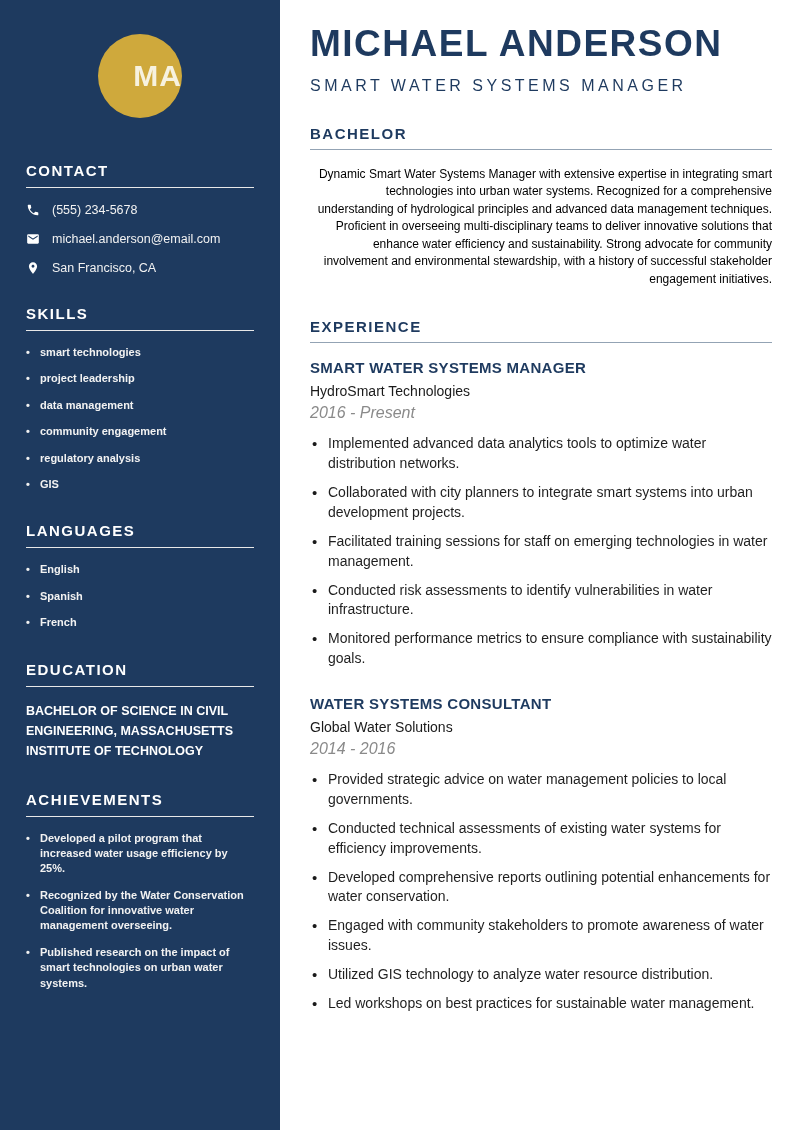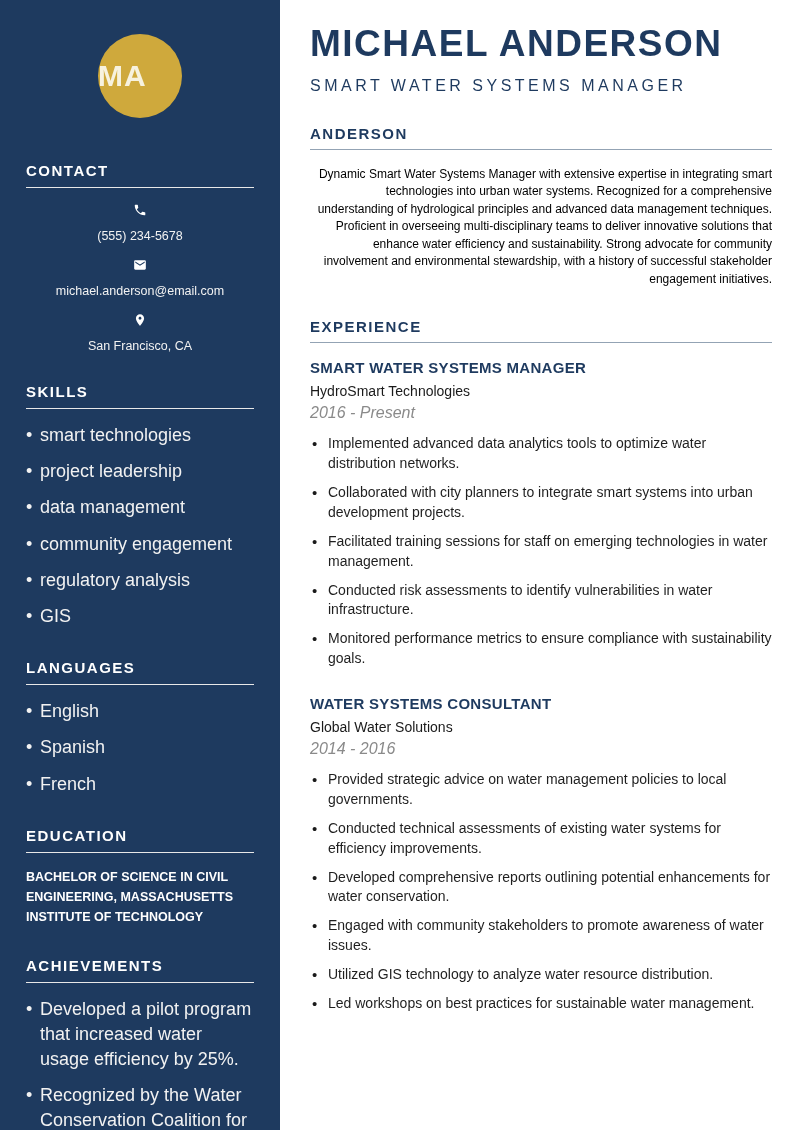--- a/index.html
+++ b/index.html
@@ -14,38 +14,38 @@
   
   .sidebar {
     width: 280px; min-width: 280px; height: 100%;
     background: #1e3a5f; color: #ffffff;
     padding: 34px 26px 30px 26px;
   }
   .avatar-wrap { display: flex; justify-content: center; margin-bottom: 44px; }
   .avatar {
     width: 84px; height: 84px; border-radius: 50%;
     background: #cfa93c; color: #f7f2df;
-    display: flex; align-items: center; justify-content: flex-start;
+    display: flex; align-items: center; justify-content: flex-end;
     font-size: 30px; font-weight: bold; letter-spacing: 1px;
   }
   .side-section { margin-bottom: 30px; }
   .side-heading {
     font-size: 15px; font-weight: bold; letter-spacing: 1.5px;
     color: #ffffff; padding-bottom: 8px; margin-bottom: 14px;
     border-bottom: 1px solid #e8e8e8;
   }
-  .contact-item { display: flex; align-items: center; gap: 12px; margin: 15px 0; flex-direction: column; }
+  .contact-item { display: flex; align-items: center; gap: 12px; margin: 15px 0; }
   .contact-item .icon { width: 14px; height: 14px; flex: 0 0 14px; display: inline-flex; }
   .contact-item .icon svg { width: 14px; height: 14px; }
   .contact-text { font-size: 12.5px; color: #f2f2f2; }
 
   ul.side-list { list-style: none; }
   ul.side-list li {
-    font-size: 18px; color: #f2f2f2; margin: 11px 0;
-    padding-left: 14px; position: relative; line-height: 1.4;
+    font-size: 11px; color: #f2f2f2; margin: 11px 0;
+    padding-left: 14px; position: relative; line-height: 1.4; font-weight: bold;
   }
   ul.side-list li::before {
     content: "•"; position: absolute; left: 0; top: 0; color: #f2f2f2;
   }
   .degree {
     font-size: 12.5px; font-weight: bold; line-height: 1.6;
     color: #ffffff; text-transform: uppercase;
   }
 
   
@@ -161,21 +161,21 @@
         </ul>
     </div>
 
   </aside>
 
   <main class="main">
 
     <h1 class="name">MICHAEL ANDERSON</h1>
     <div class="job-headline">SMART WATER SYSTEMS MANAGER</div>
 
-    <div class="main-section-heading">ANDERSON</div>
+    <div class="main-section-heading">BACHELOR</div>
     <p class="profile-text">Dynamic Smart Water Systems Manager with extensive expertise in integrating smart technologies into urban water systems. Recognized for a comprehensive understanding of hydrological principles and advanced data management techniques. Proficient in overseeing multi-disciplinary teams to deliver innovative solutions that enhance water efficiency and sustainability. Strong advocate for community involvement and environmental stewardship, with a history of successful stakeholder engagement initiatives.</p>
 
     <div class="main-section-heading">EXPERIENCE</div>
 
     <div class="job">
       <div class="job-title">SMART WATER SYSTEMS MANAGER</div>
       <div class="company">HydroSmart Technologies</div>
       <div class="dates">2016 - Present</div>
       <ul class="bullet-list">
 

